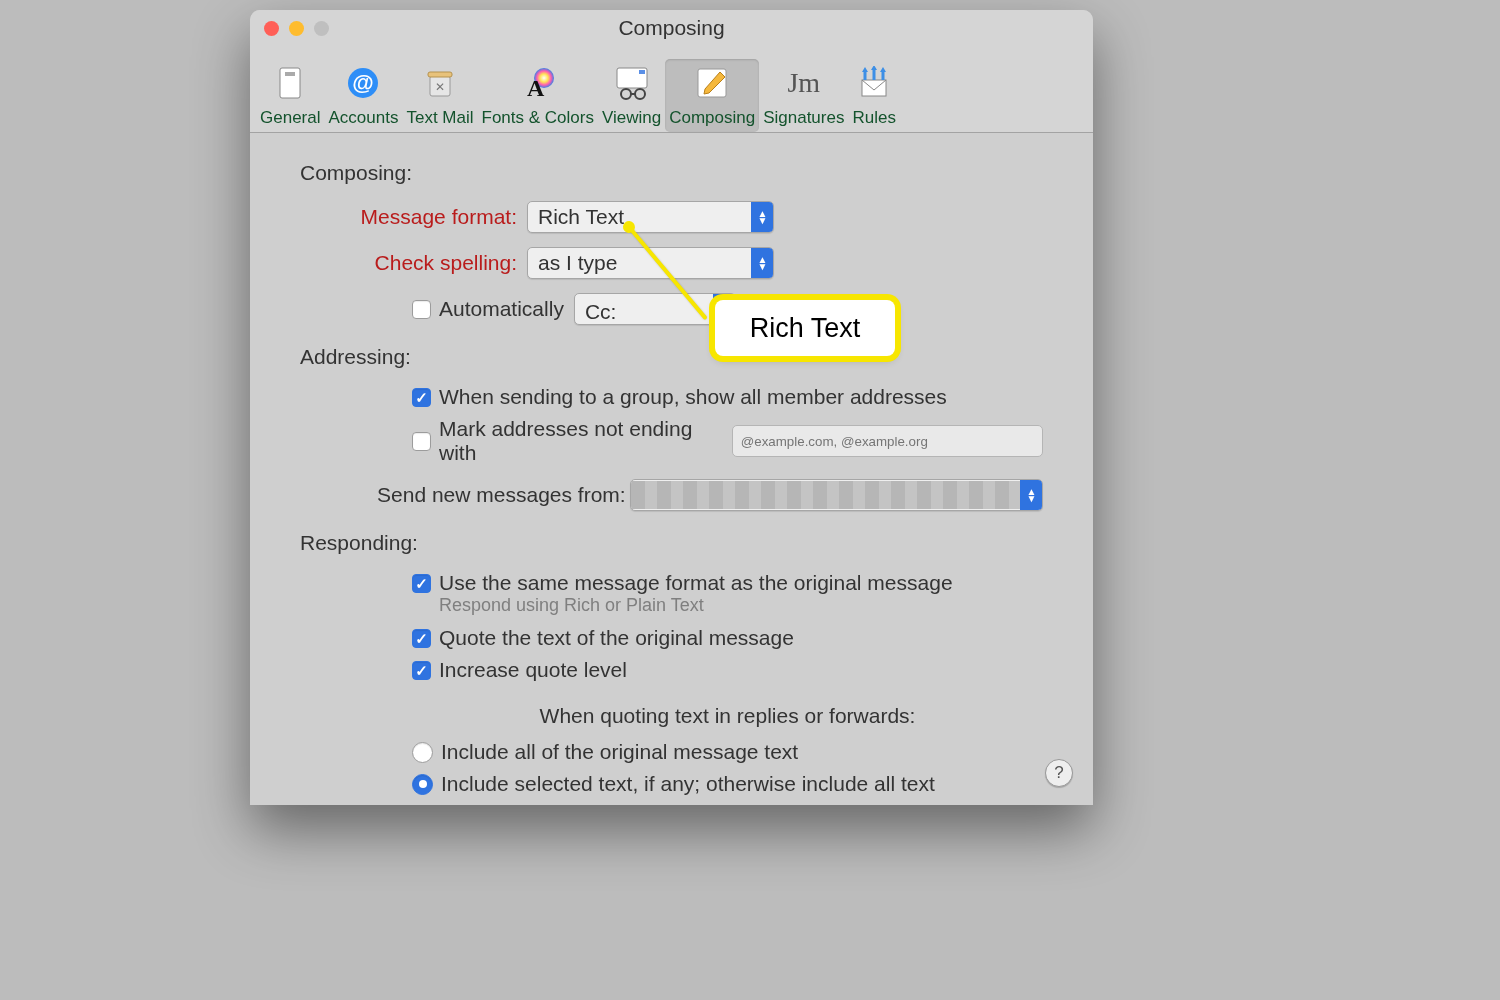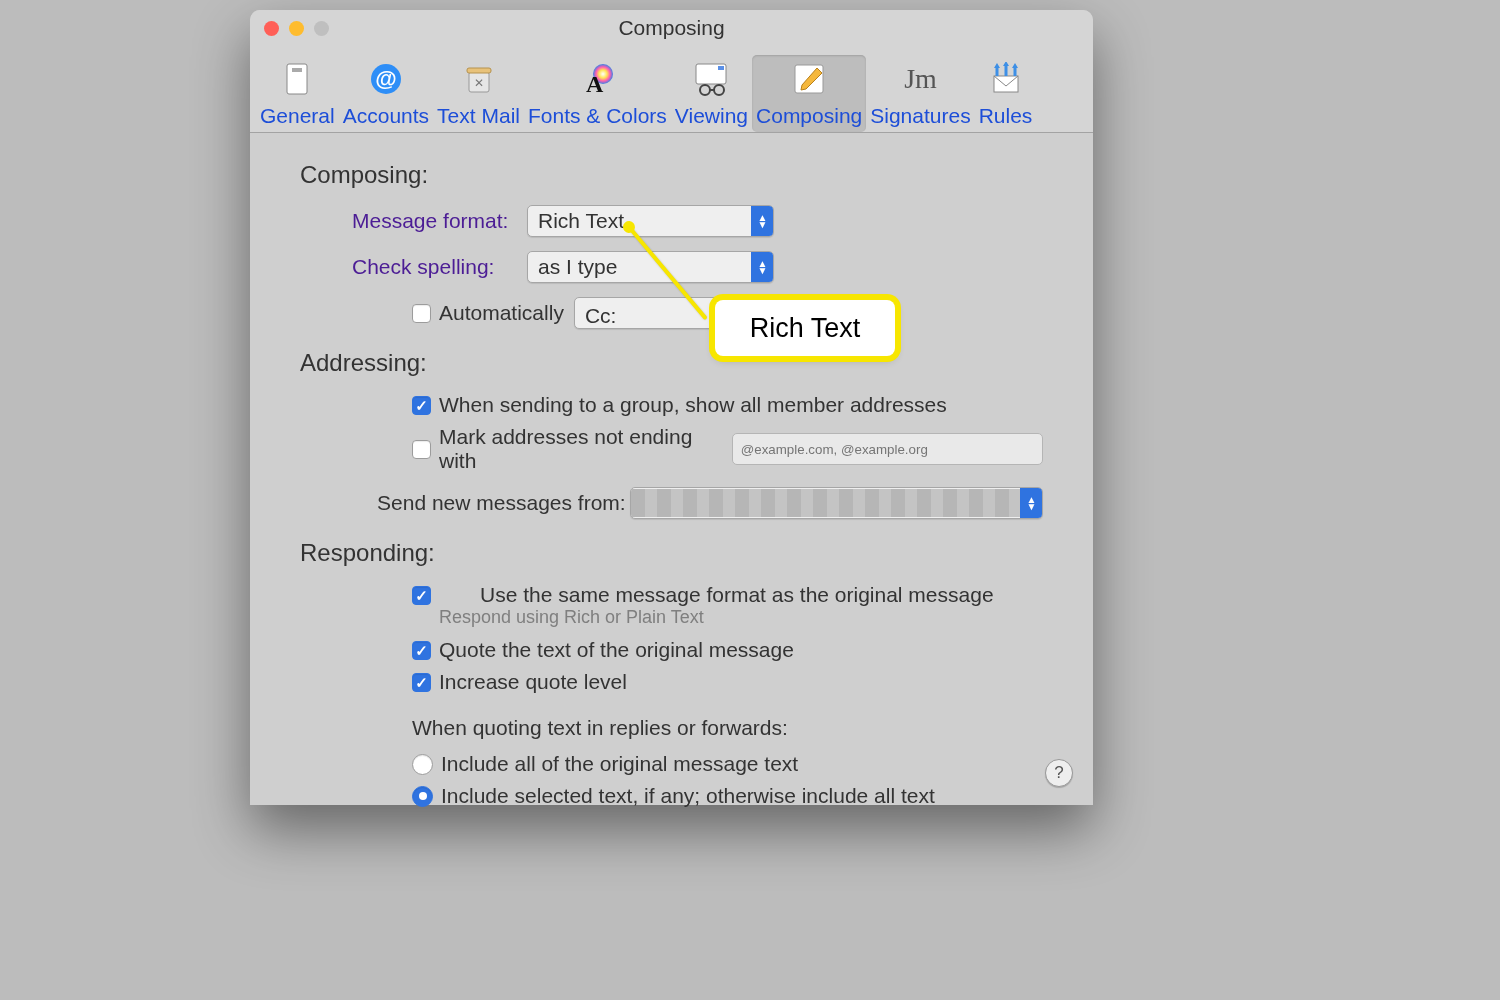--- a/index.html
+++ b/index.html
@@ -41,31 +41,31 @@
     height: 87px;
     background: #d5d5d5;
     border-bottom: 1px solid #a3a3a3;
     display: flex;
     align-items: flex-end;
     padding: 0 6px 0 6px;
   }
   .titem { display:flex; flex-direction:column; align-items:center; cursor:pointer; padding:5px 4px 4px; border-radius:5px;}
   .titem.selected { background:#bdbdbd; box-shadow: inset 0 1px 2px rgba(0,0,0,0.15);}
   .ticon { width:38px; height:38px; margin-bottom:6px; display:flex; align-items:center; justify-content:center;}
-  .tlabel { font-size:21px; color:#1d4ed8;}
+  .tlabel { font-size:17px; color:#14532d;}
   .pane {
     padding: 28px 50px 20px 50px;
     position:relative;
     background:#cfcfcf;
     height: calc(100% - 123px);
   }
-  .sectLabel { font-size:24px; color:#333; margin-bottom:16px; margin-top:20px;}
+  .sectLabel { font-size:21px; color:#333; margin-bottom:16px; margin-top:20px;}
   .sectLabel:first-child{margin-top:0;}
   .row { display:flex; align-items:center; margin-bottom:14px; padding-left:52px;}
-  .rlabel { width:165px; text-align:left; margin-right:10px; color:#4c1d95;}
+  .rlabel { width:165px; text-align:right; margin-right:10px; color:#b91c1c;}
   .popup {
     display:inline-flex; align-items:center;
     height:32px; background:#efefef; border:1px solid #a6a6a6;
     border-radius:5px; overflow:hidden; box-shadow:0 1px 1px rgba(0,0,0,0.1);
   }
   .popup .pval { padding:0 10px 0 10px; flex:1;}
   .popup .parrows {
     width:22px; align-self:stretch;
     background:#2f73e0;
     display:flex; flex-direction:column; align-items:center; justify-content:center;
@@ -91,21 +91,21 @@
     filter: blur(0.4px);
   }
   .radRow{ display:flex; align-items:center; margin-bottom:8px; padding-left:112px;}
   .rad{
     width:21px;height:21px;border-radius:50%;border:1px solid #9c9c9c;background:#fff;margin-right:8px;
     display:flex;align-items:center;justify-content:center;flex-shrink:0;
     box-shadow: inset 0 1px 1px rgba(0,0,0,0.1);
   }
   .rad.checked{background:#2f73e0;border-color:#2f73e0;}
   .rad.checked::after{content:"";width:8px;height:8px;border-radius:50%;background:#fff;}
-  .quoteLabel{ padding-left:112px; margin:22px 0 12px; color:#333;}
+  .quoteLabel{ padding-left:112px; margin:22px 0 12px; color:#333;text-align:center;}
   .help{
     position:absolute; right:20px; bottom:18px;
     width:28px;height:28px;border-radius:50%;background:#eee;border:1px solid #999;
     display:flex;align-items:center;justify-content:center;font-size:17px;color:#555;
     box-shadow:0 1px 1px rgba(0,0,0,0.2);
   }
   
   .callout-line{
     position:absolute; left:629px; top:225px; width:120px; height:4px;
     background:#f7e600; transform-origin:left center; transform:rotate(50deg);
@@ -268,21 +268,21 @@
     <div class="row" style="padding-left:60px;margin-bottom:0;">
       <div style="width:270px;text-align:right;margin-right:4px;">Send new messages from:</div>
       <div class="popup" style="width:420px;">
         <div class="blurval"></div>
         <div class="parrows">▲<br>▼</div>
       </div>
     </div>
 
     <div class="sectLabel">Responding:</div>
 
-    <div class="cbRow" style="margin-bottom:4px;gap:41px;">
+    <div class="cbRow" style="margin-bottom:4px;">
       <div class="cb checked"></div>
       <span>Use the same message format as the original message</span>
     </div>
     <div class="sub">Respond using Rich or Plain Text</div>
 
     <div class="cbRow">
       <div class="cb checked"></div>
       <span>Quote the text of the original message</span>
     </div>
 

